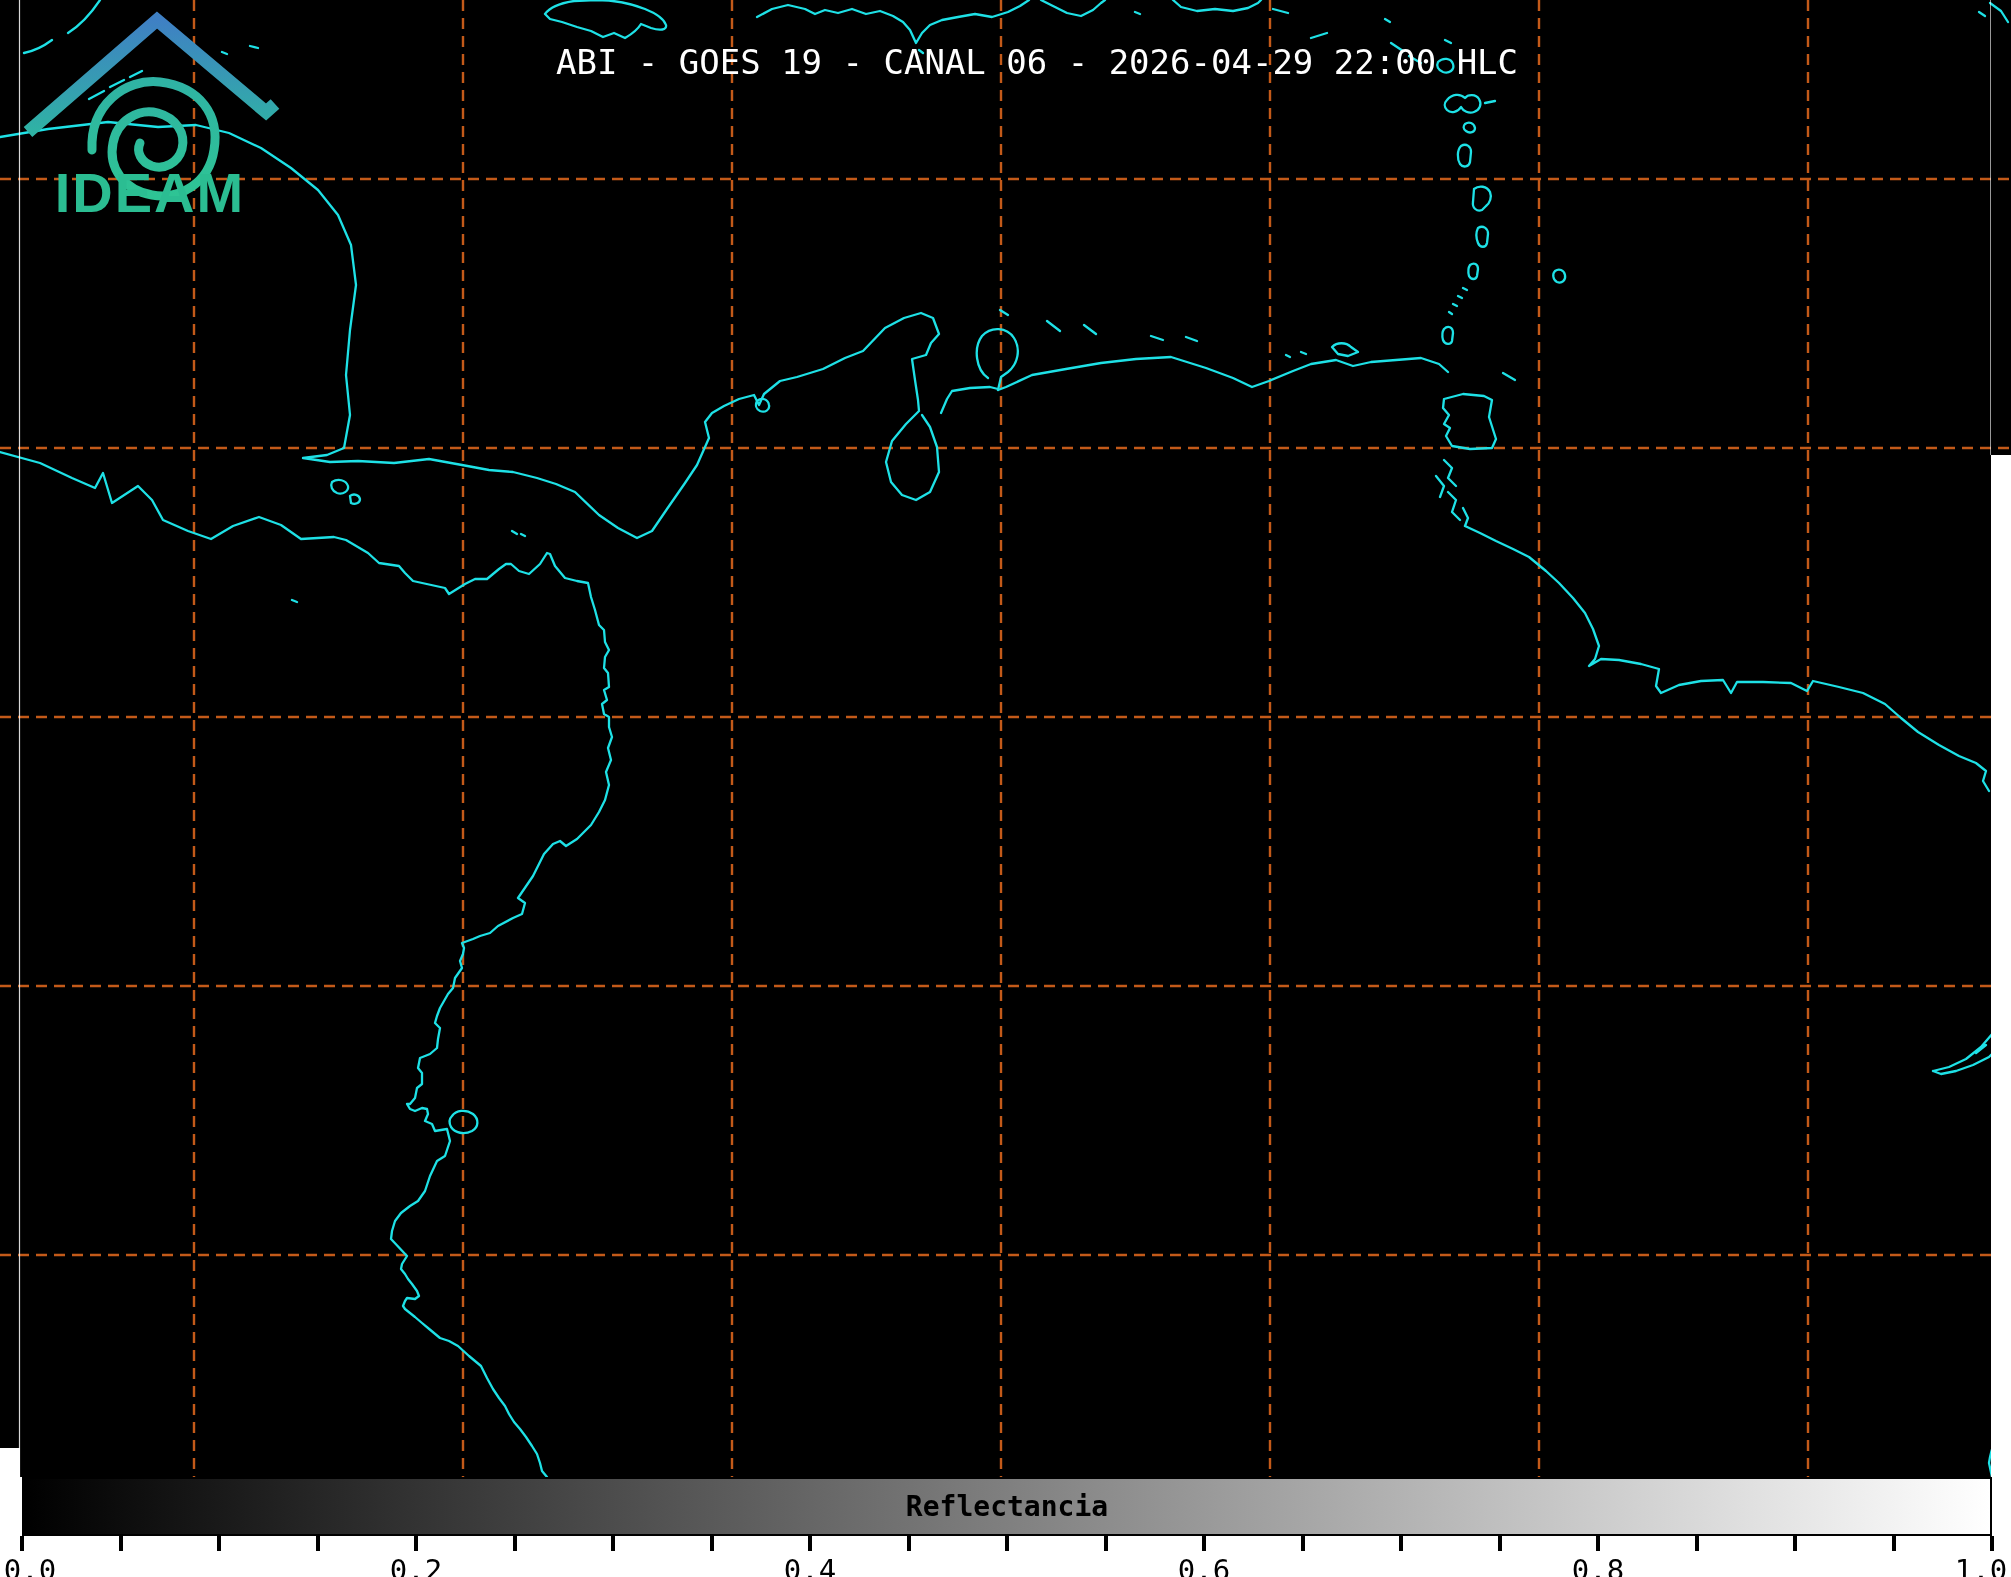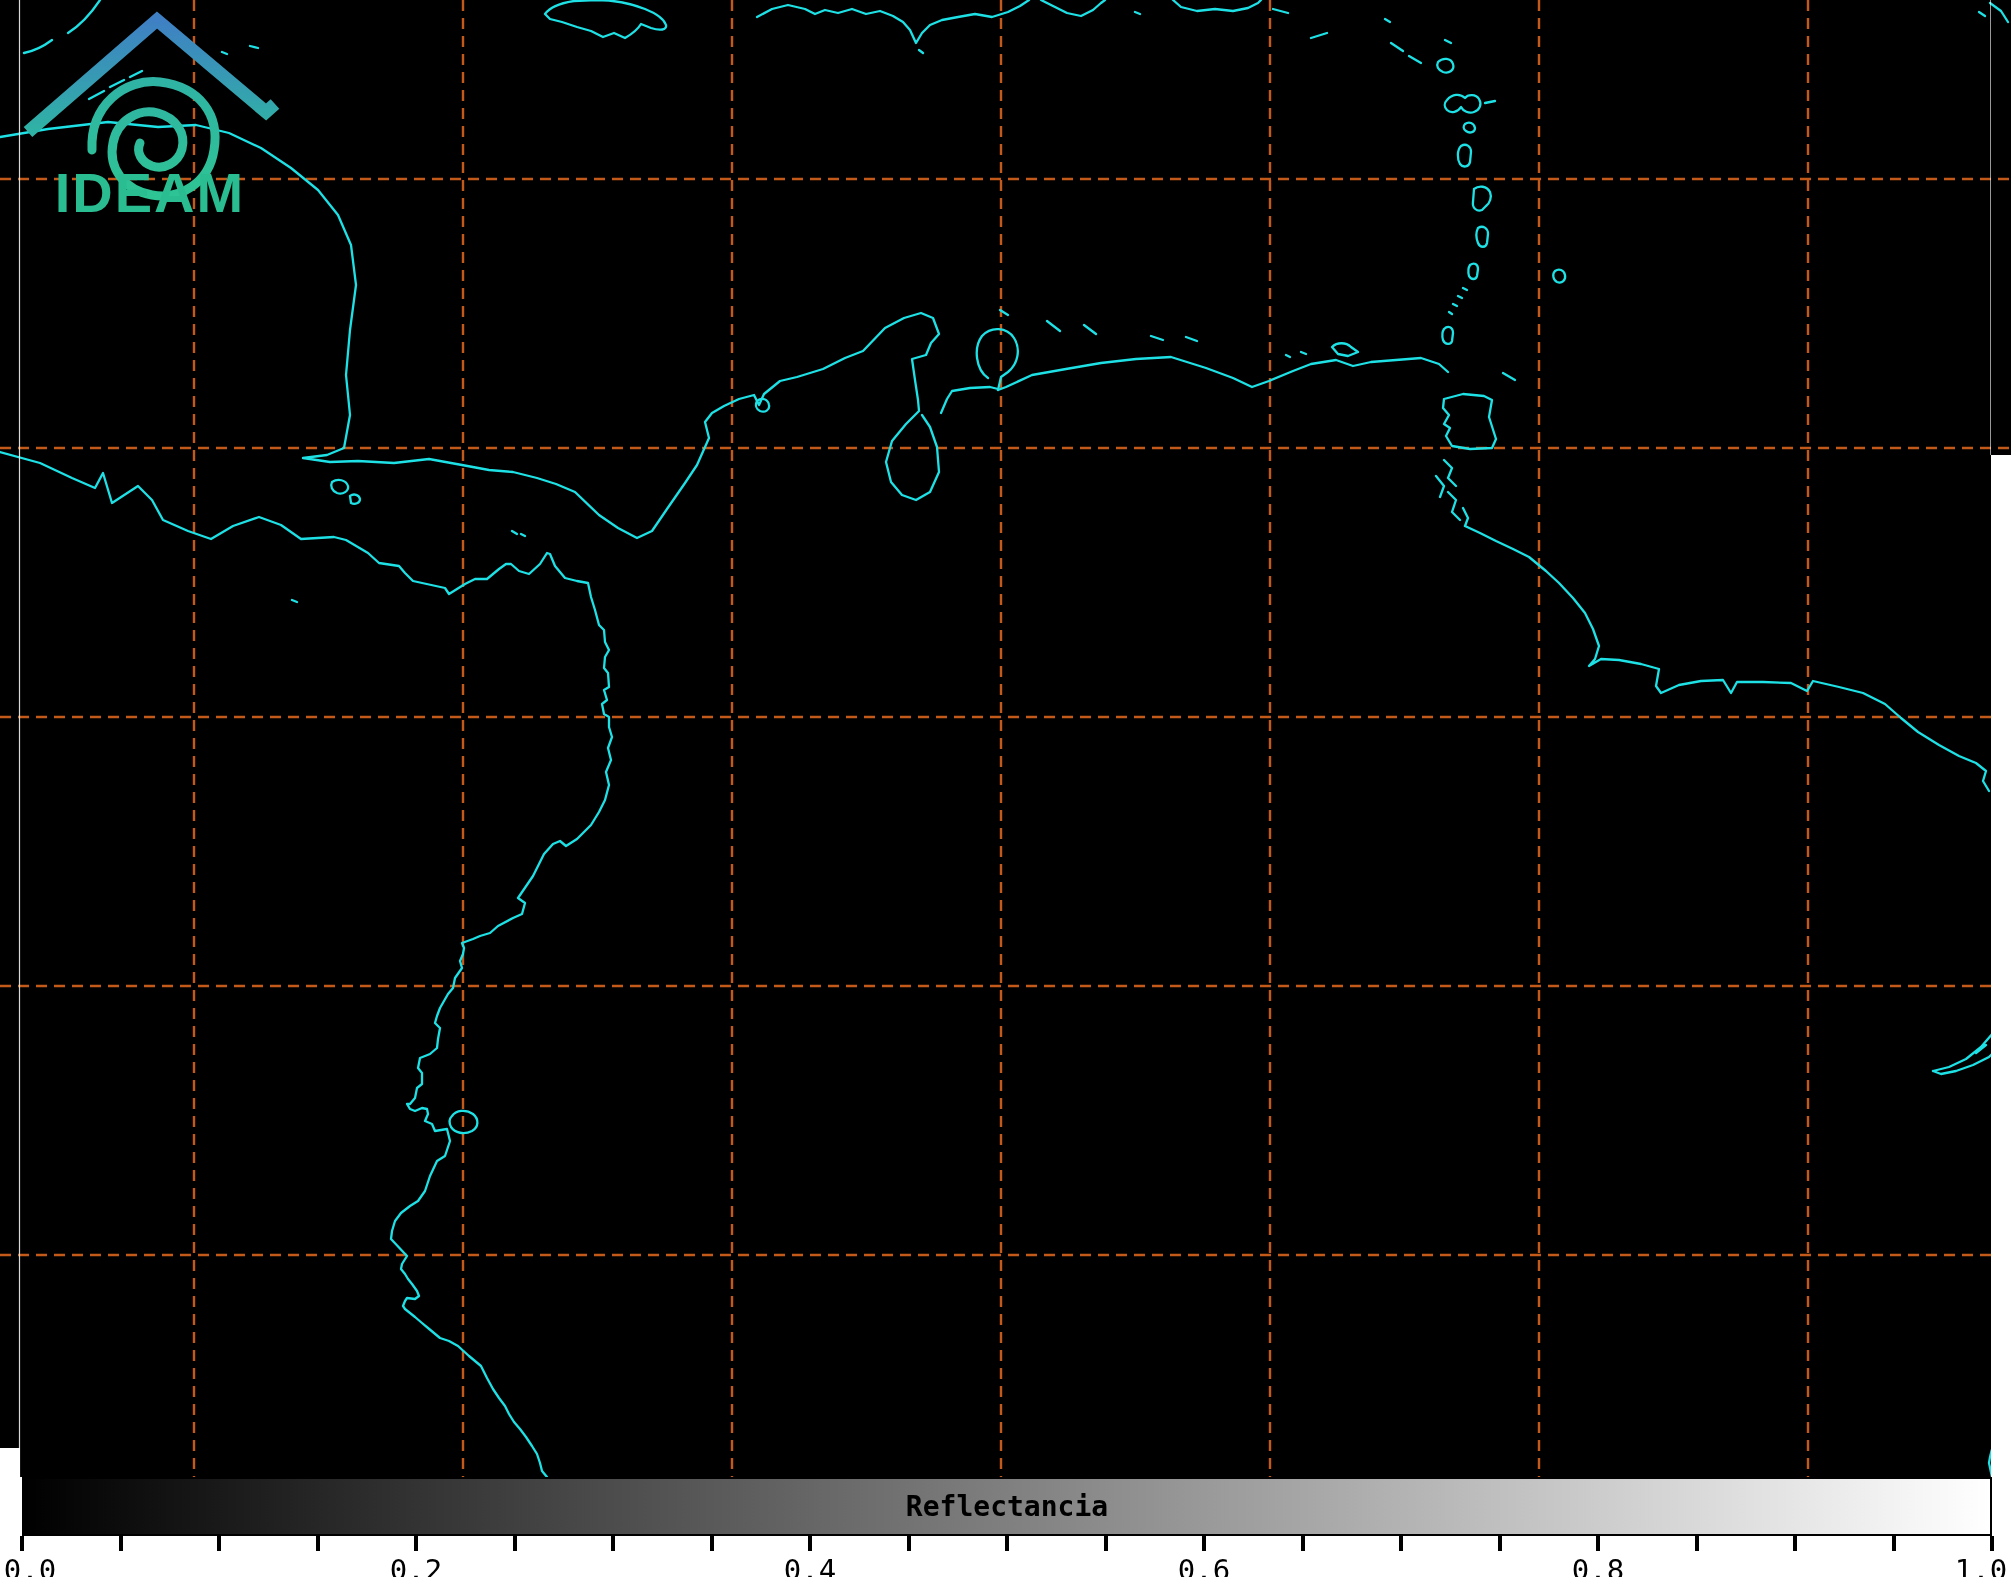--- a/index.html
+++ b/index.html
@@ -106,20 +106,21 @@
 
       <g>
         <line x1="19.5" y1="0" x2="19.5" y2="1477" stroke="rgba(255,255,255,0.85)" stroke-width="1.2"></line>
         <line x1="1990.5" y1="0" x2="1990.5" y2="455" stroke="rgba(255,255,255,0.6)" stroke-width="1"></line>
       </g>
 
       <rect id="edge-strip" x="1991" y="455" width="20" height="1022" fill="#ffffff"></rect>
       <rect id="edge-sliver" x="0" y="1448" width="20" height="29" fill="#ffffff"></rect>
     </svg>
 
+    <div id="title">ABI - GOES 19 - CANAL 06 - 2026-04-29 22:00 HLC</div>
 
     <svg id="logo" viewBox="0 0 320 225">
       <defs>
         <linearGradient id="lg1" x1="0" y1="0" x2="0" y2="1">
           <stop id="lg1a" offset="0" stop-color="#3F80C4"></stop>
           <stop id="lg1b" offset="1" stop-color="#2FB3A4"></stop>
         </linearGradient>
         <linearGradient id="lg2" x1="0" y1="0" x2="0" y2="1">
           <stop id="lg2a" offset="0" stop-color="#2FB3A4"></stop>
           <stop id="lg2b" offset="1" stop-color="#2EC494"></stop>

